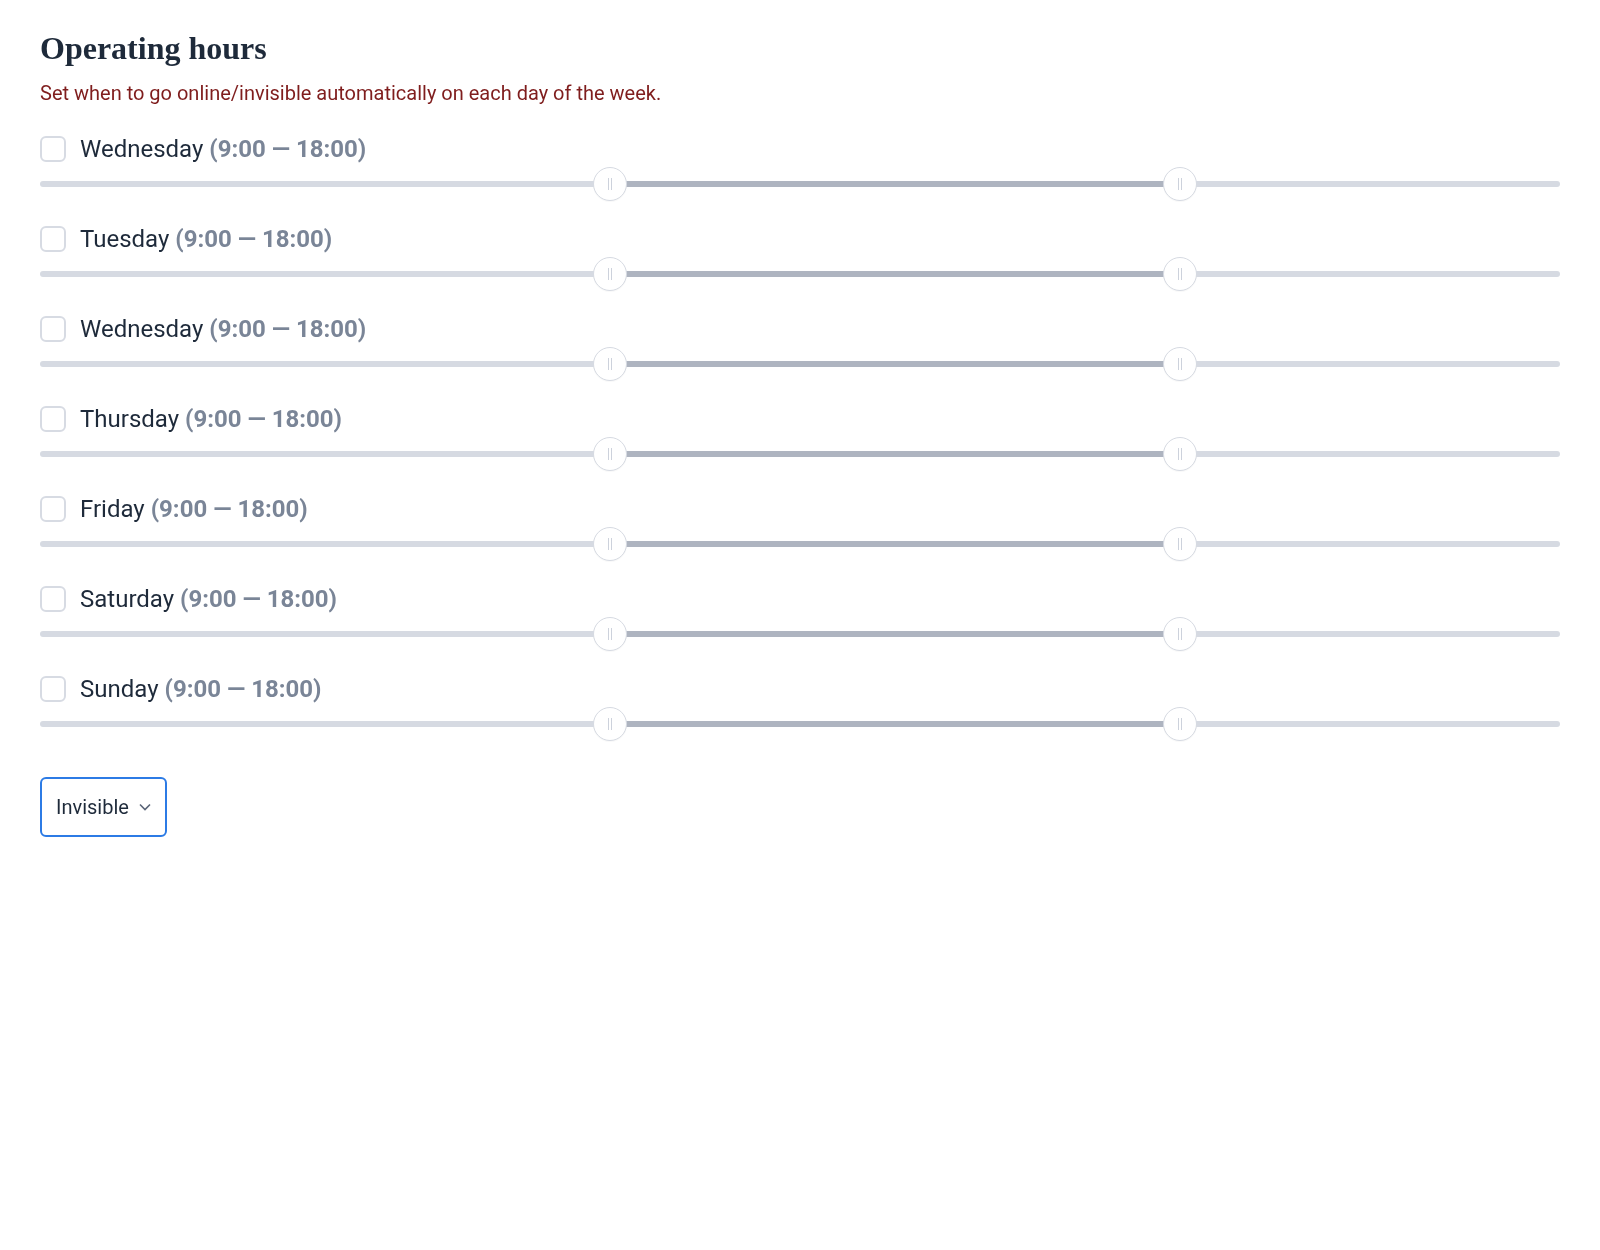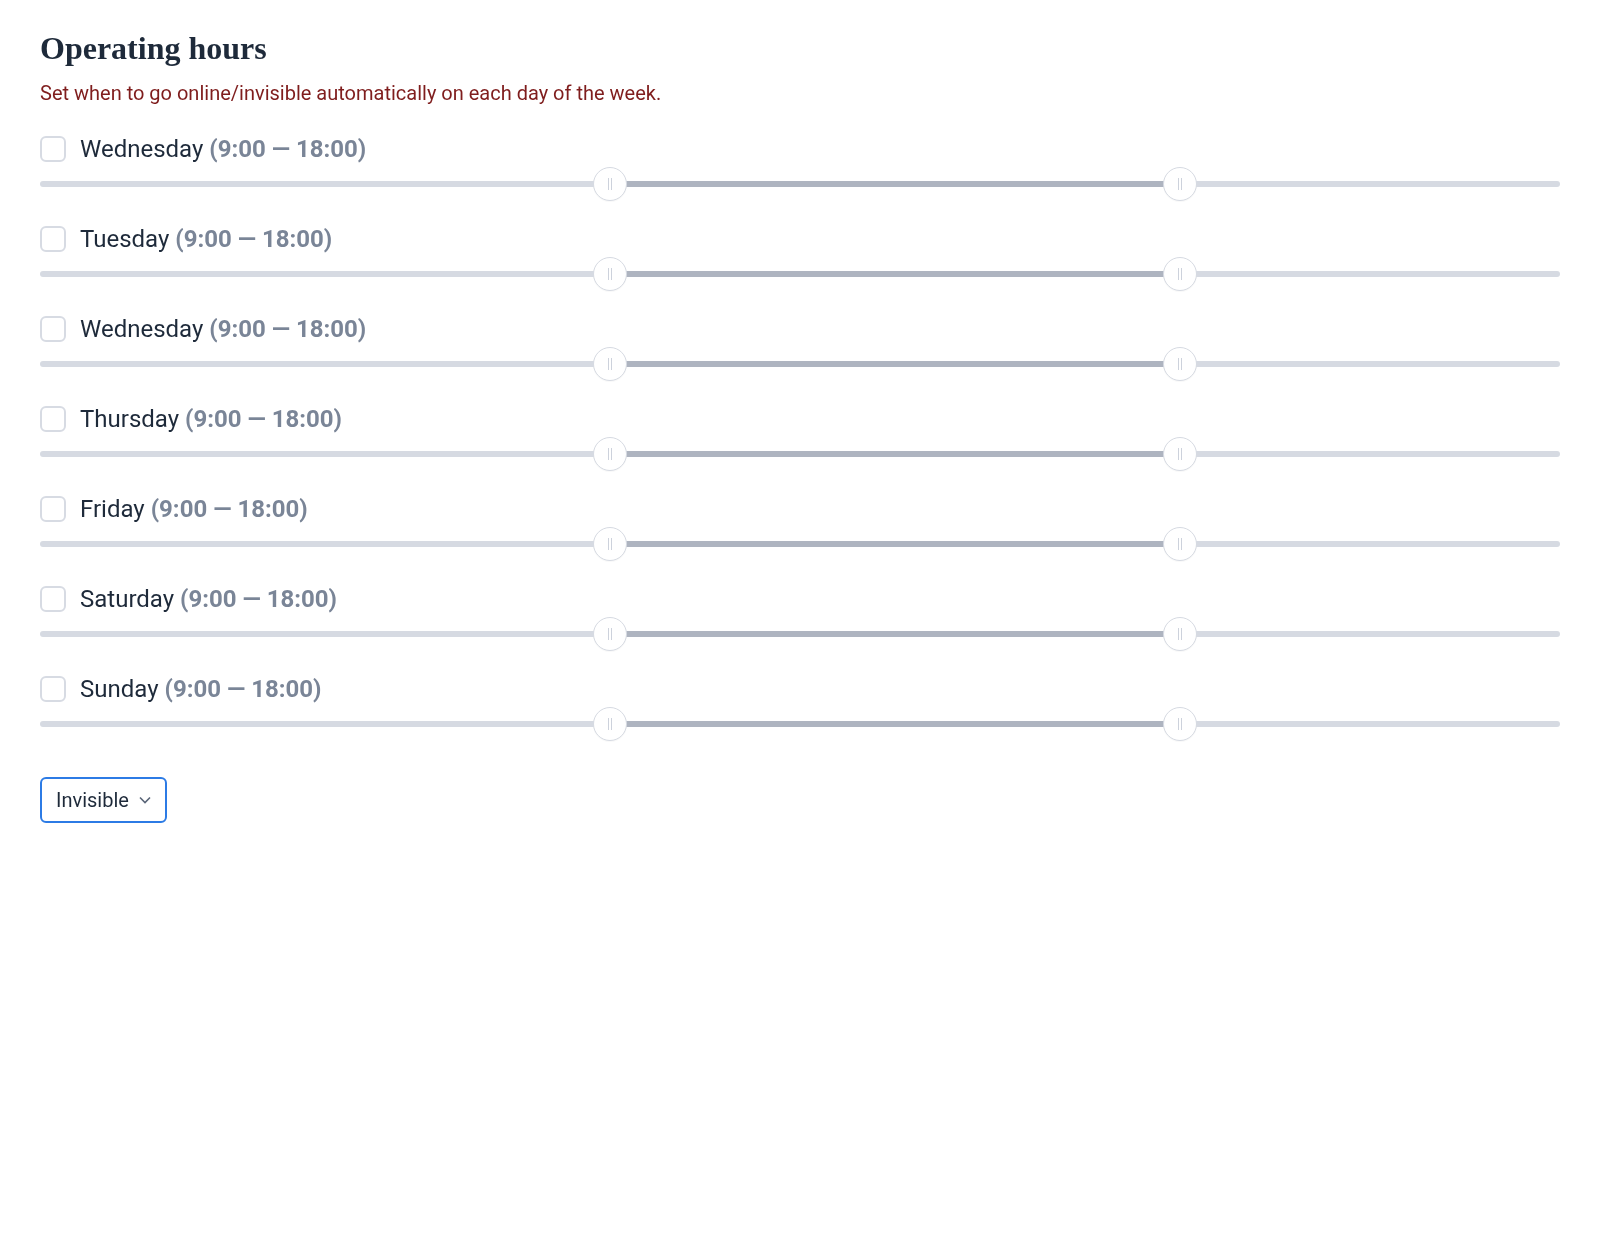--- a/index.html
+++ b/index.html
@@ -99,21 +99,21 @@
       font-size: 22px;
       font-weight: 700;
       color: #1e2a3a;
       margin-bottom: 22px;
     }
     .select-wrap {
       display: inline-flex;
       align-items: center;
       border: 2px solid #2c7be5;
       border-radius: 6px;
-      padding: 9px 14px;
+      padding: 16px 14px;
       background: #fff;
       cursor: pointer;
       gap: 10px;
     }
     .select-value {
       font-size: 20px;
       color: #1e2a3a;
     }
     .chevron {
       width: 12px;

